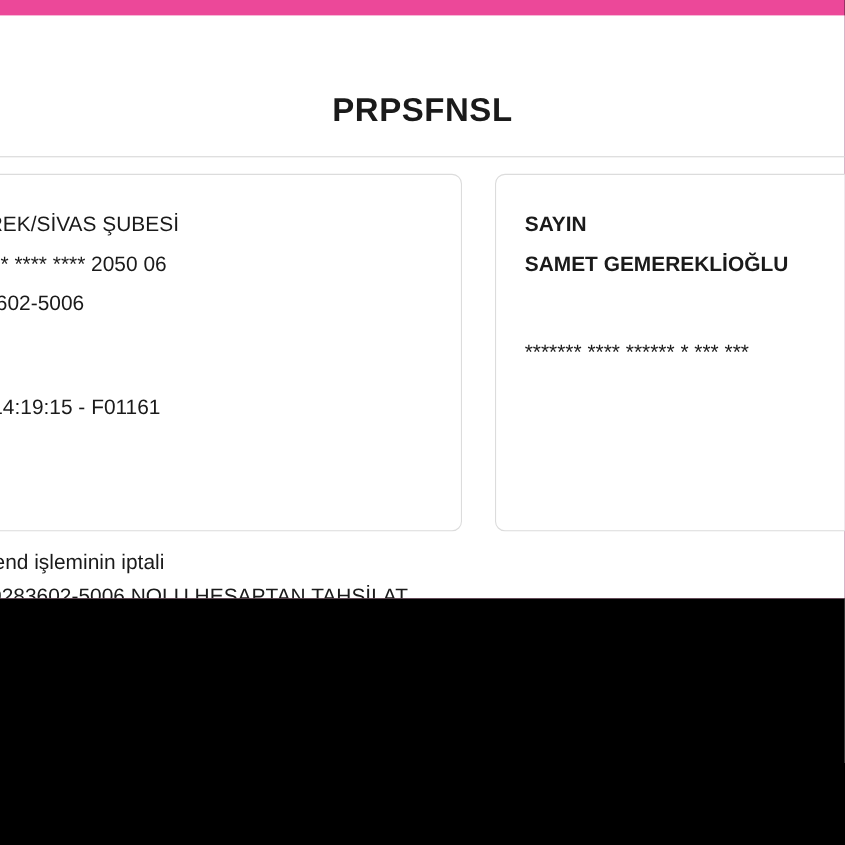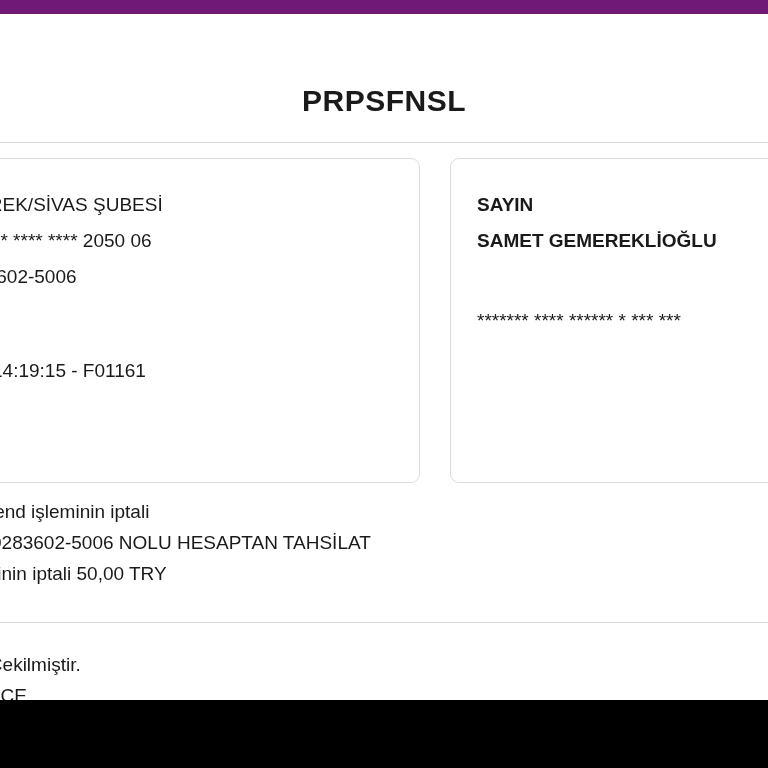--- a/index.html
+++ b/index.html
@@ -3,22 +3,22 @@
 <meta charset="utf-8">
 <style>
   html, body {
     margin: 0;
     padding: 0;
     background: #000000;
   }
   #screen {
     position: relative;
     width: 768px;
-    height: 700px;
-    background: #701a75;
+    height: 544px;
+    background: #ec4899;
     overflow: hidden;
     font-family: "Liberation Sans", sans-serif;
   }
   
   #sheet {
     position: absolute;
     left: -48px;
     top: 14px;
     width: 864px;
     height: 740px;

